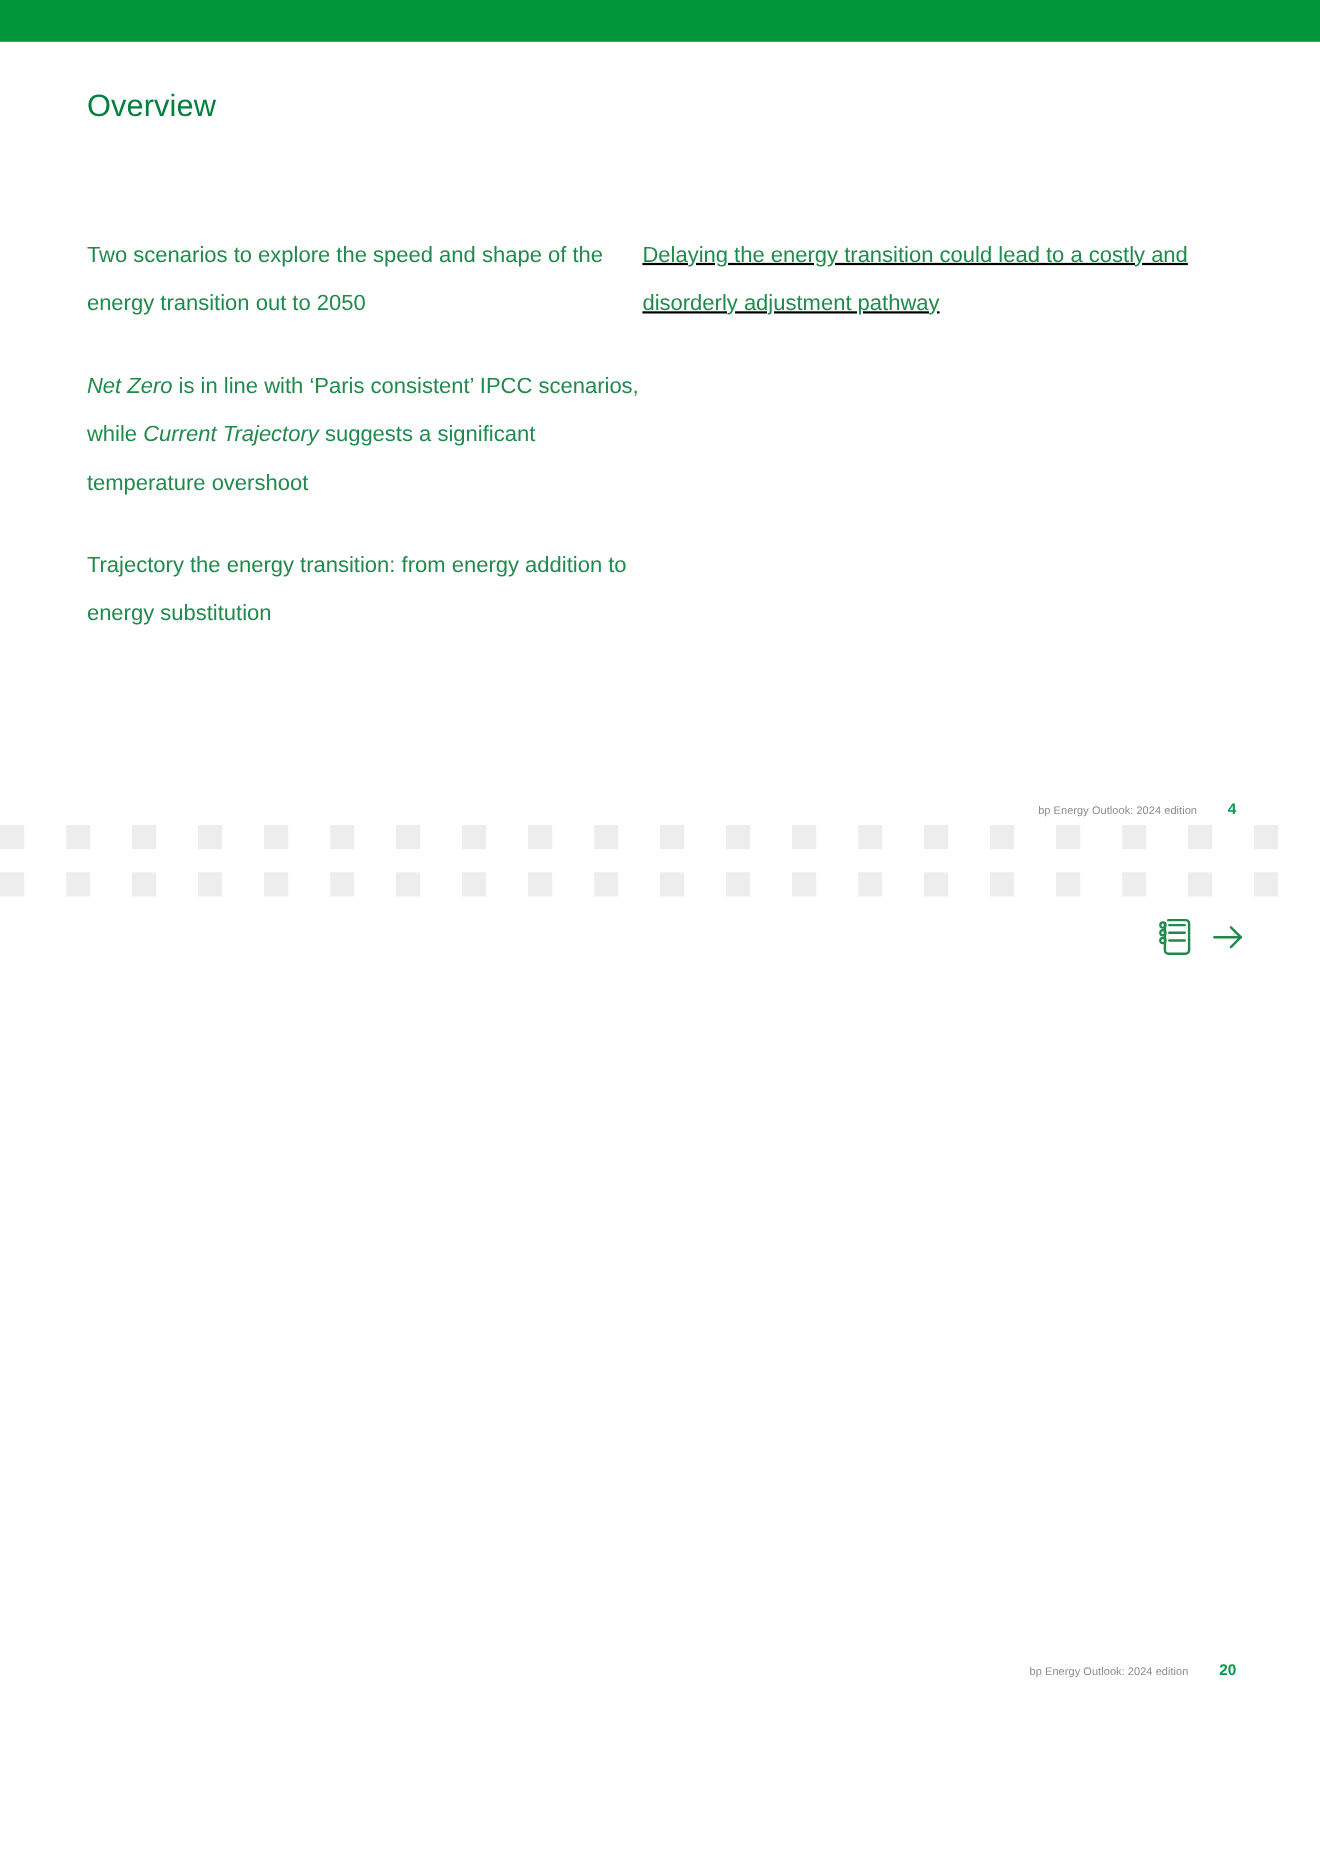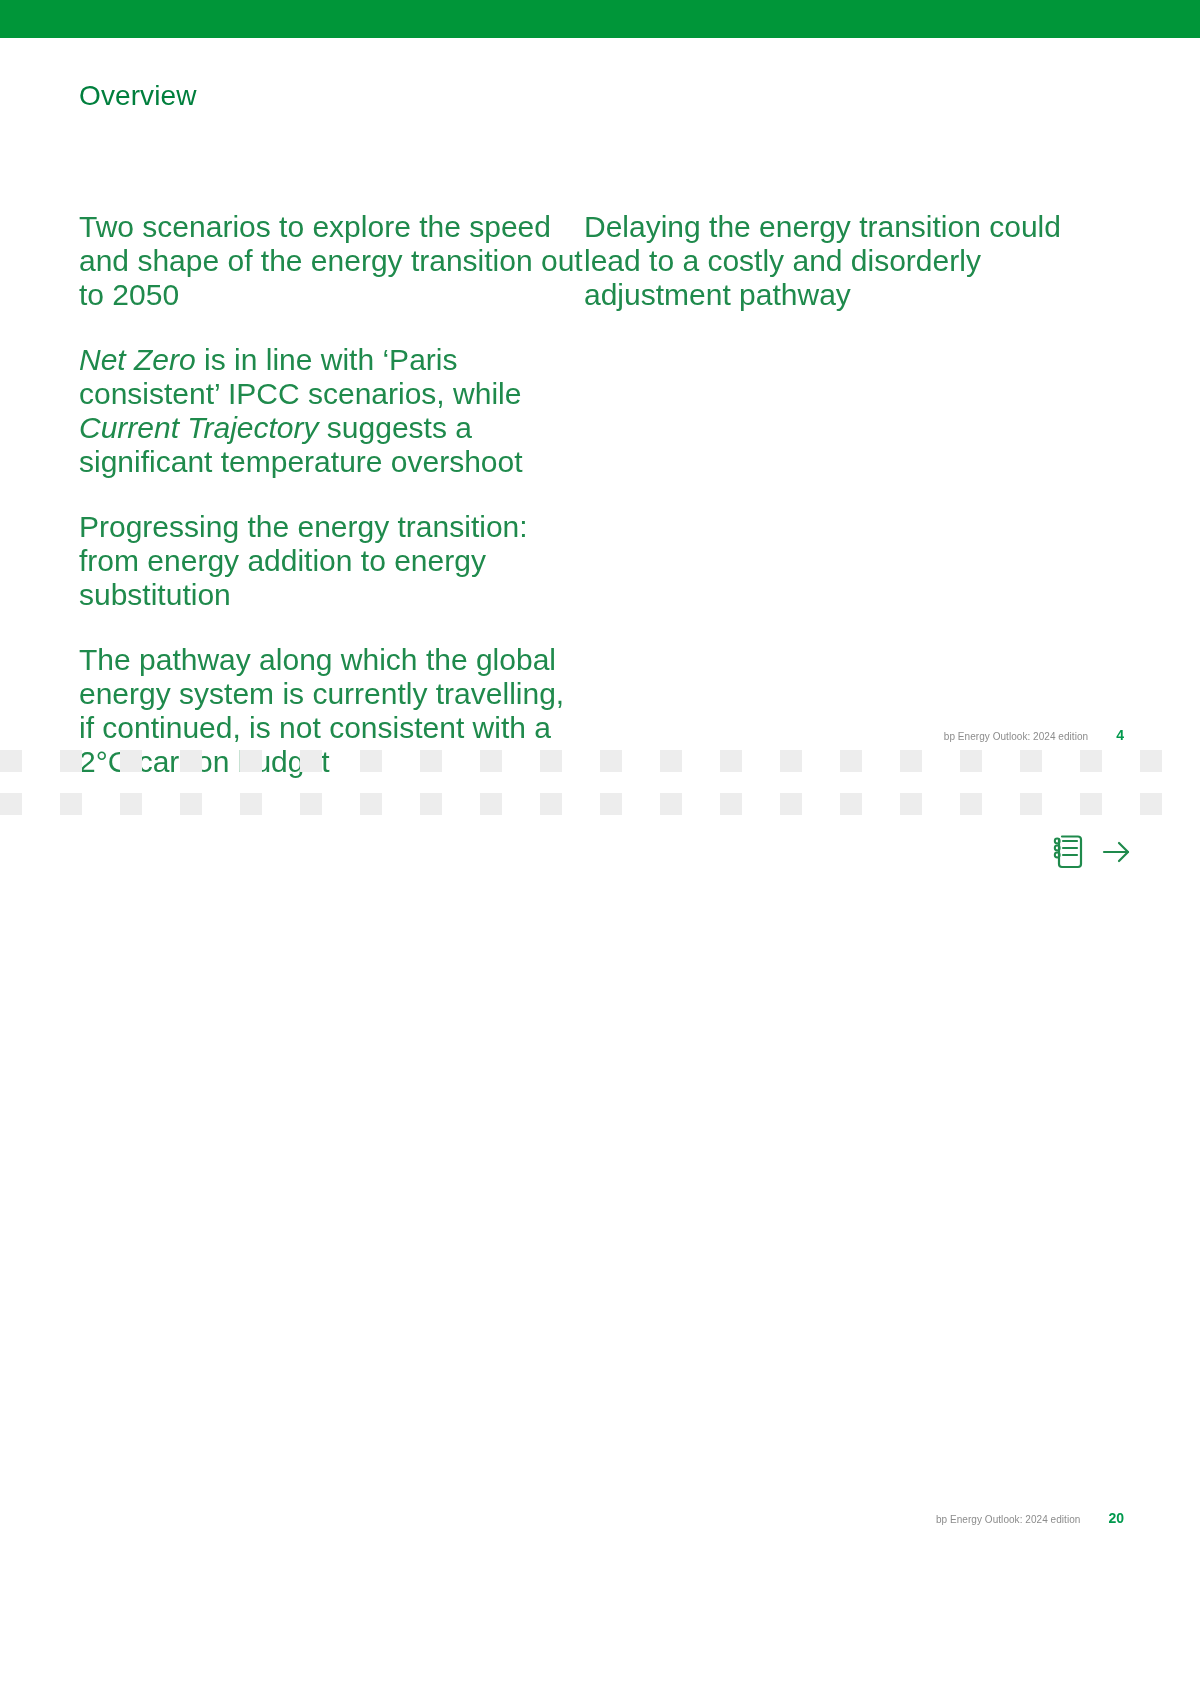--- a/index.html
+++ b/index.html
@@ -45,25 +45,25 @@
     width: 1045px;
     display: flex;
     gap: 0px;
   }
   .col {
     width: 505px;
   }
   .col + .col {
     margin-left: 0px;
   }
-  .col-right { margin-left: 0px; width: 540px; }
+  .col-right { margin-left: 0px; width: 540px; text-decoration: underline; }
 
   .para {
-    font-size: 30px;
-    line-height: 34px;
+    font-size: 20px;
+    line-height: 44px;
     color: #1f8a4c;
     font-weight: 400;
     margin: 0 0 31px 0;
     white-space: pre-line;
   }
   .para em { font-style: italic; }
 
   
   .footer-line {
     position: absolute;
@@ -136,22 +136,21 @@
 <body>
 
 <div class="top-band"></div>
 
 <div class="page-title">Overview</div>
 
 <div class="columns">
   <div class="col col-left">
     <p class="para">Two scenarios to explore the speed and shape of the energy transition out to 2050</p>
     <p class="para"><em>Net Zero</em> is in line with ‘Paris consistent’ IPCC scenarios, while <em>Current Trajectory</em> suggests a significant temperature overshoot</p>
-    <p class="para">Progressing the energy transition: from energy addition to energy substitution</p>
-    <p class="para">The pathway along which the global energy system is currently travelling, if continued, is not consistent with a 2°C carbon budget</p>
+    <p class="para">Trajectory the energy transition: from energy addition to energy substitution</p>
   </div>
   <div class="col col-right">
     <p class="para">Delaying the energy transition could lead to a costly and disorderly adjustment pathway</p>
   </div>
 </div>
 
 <div class="footer-line footer-1">
   <span class="footer-text">bp Energy Outlook: 2024 edition</span>
   <span class="footer-page">4</span>
 </div>

